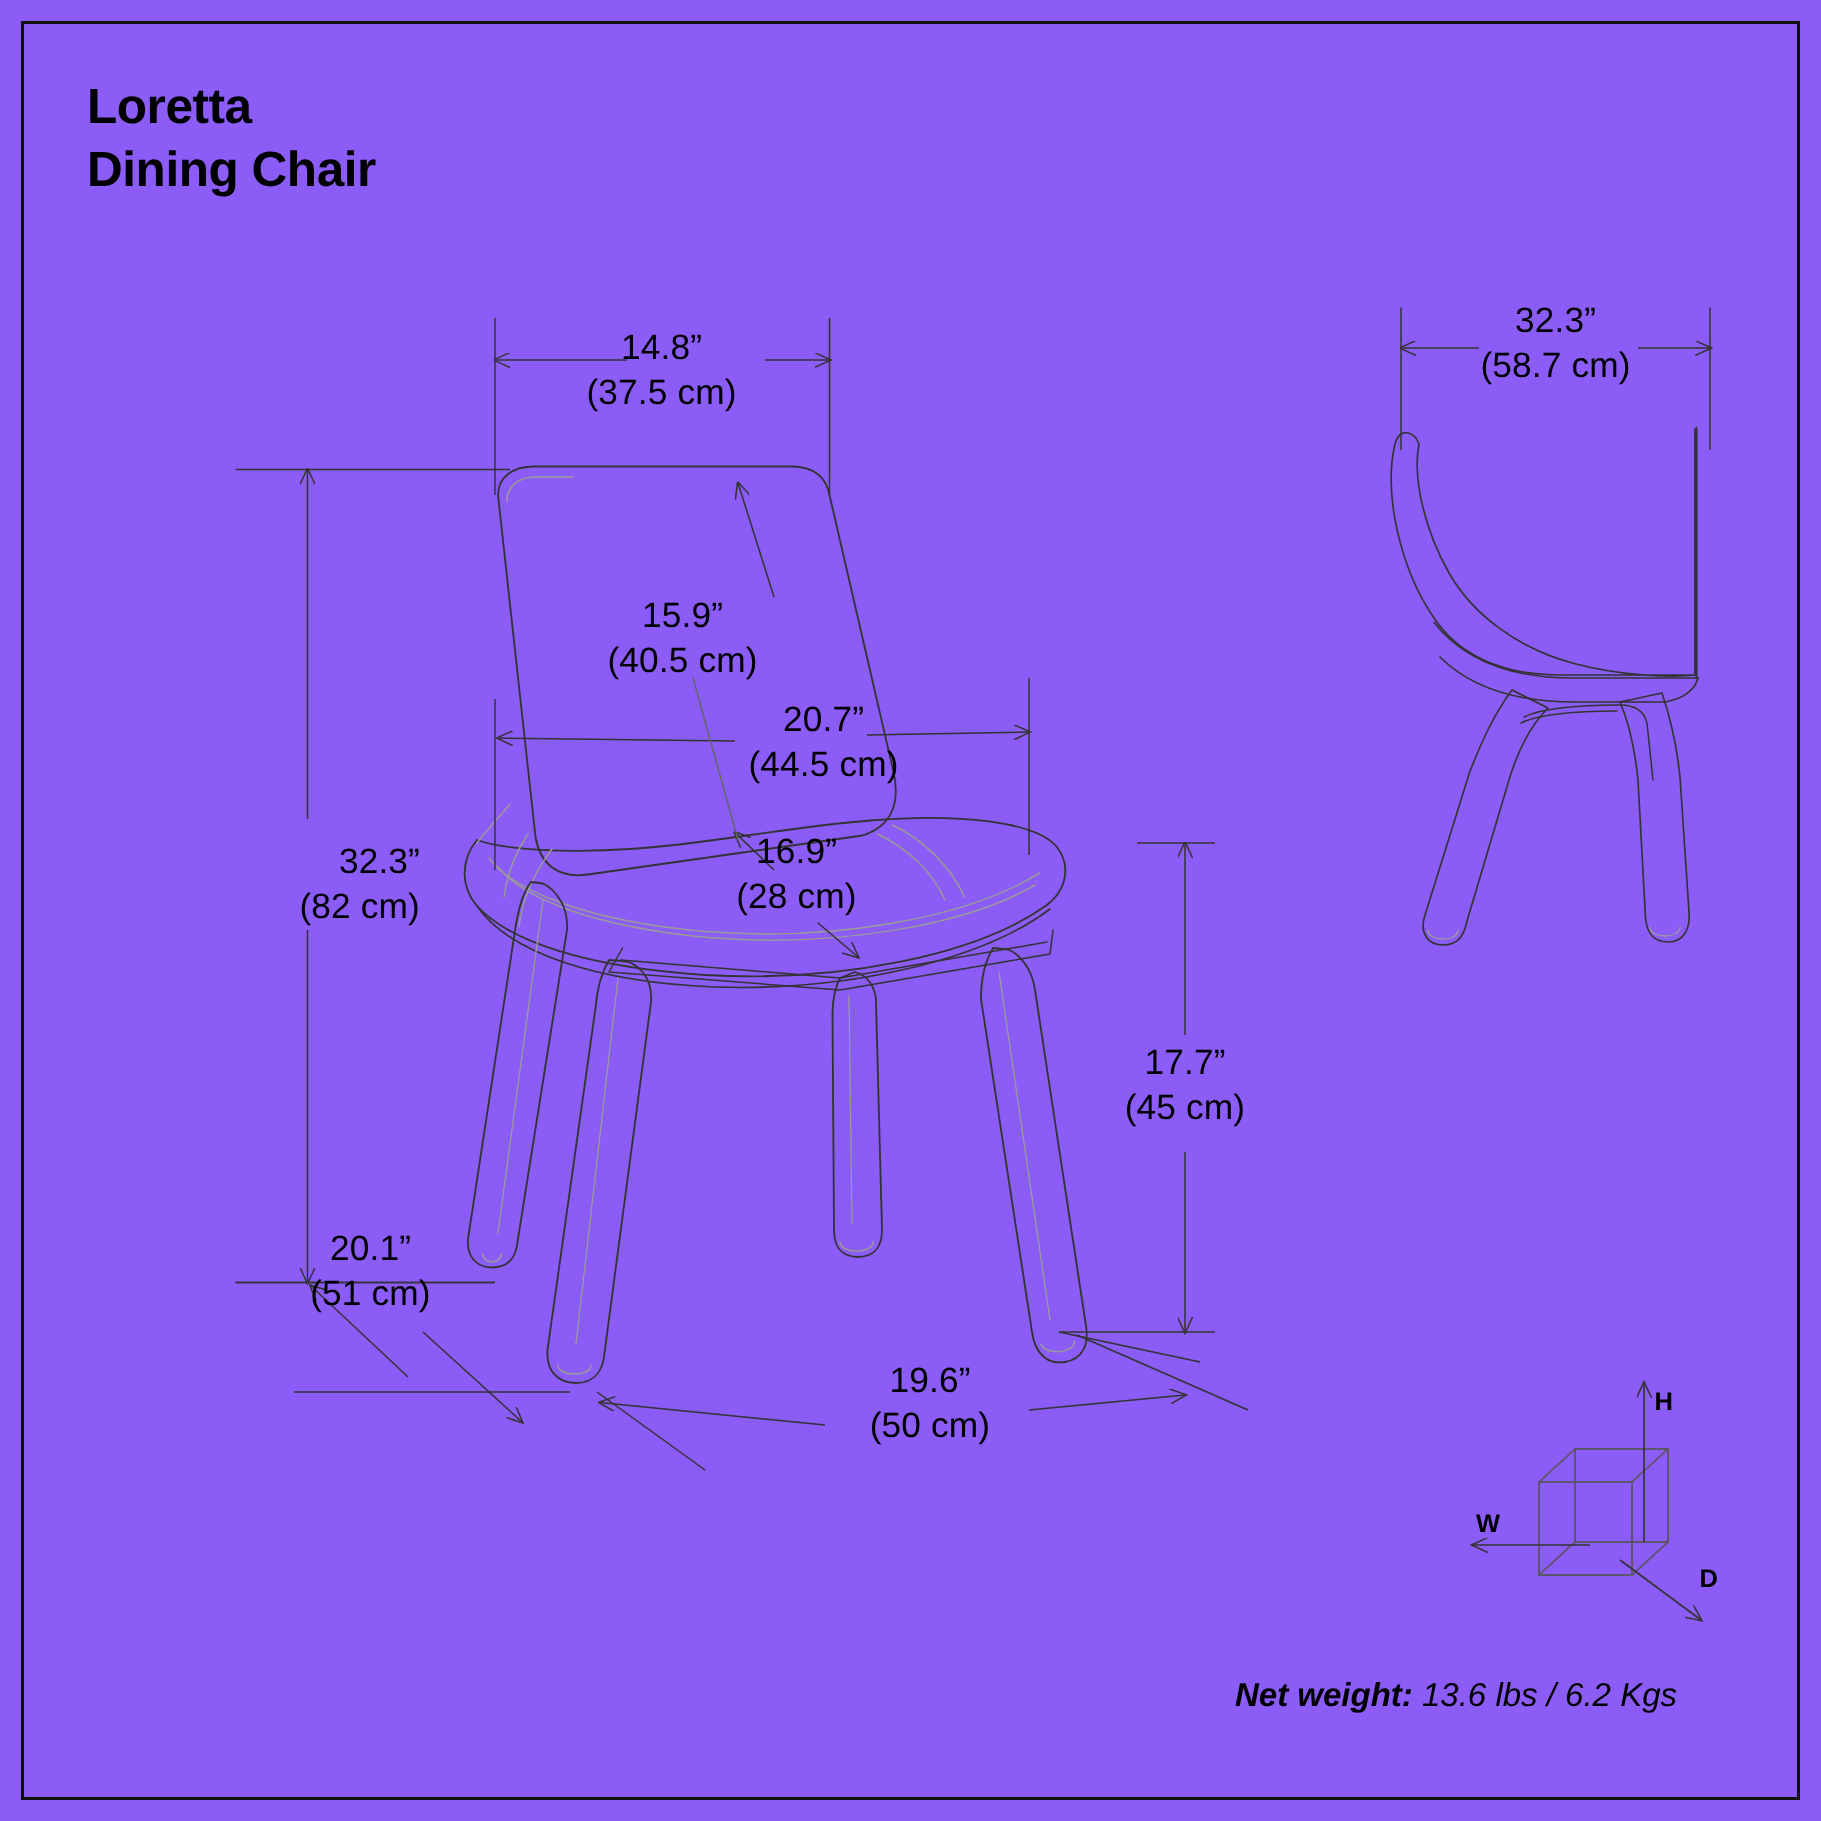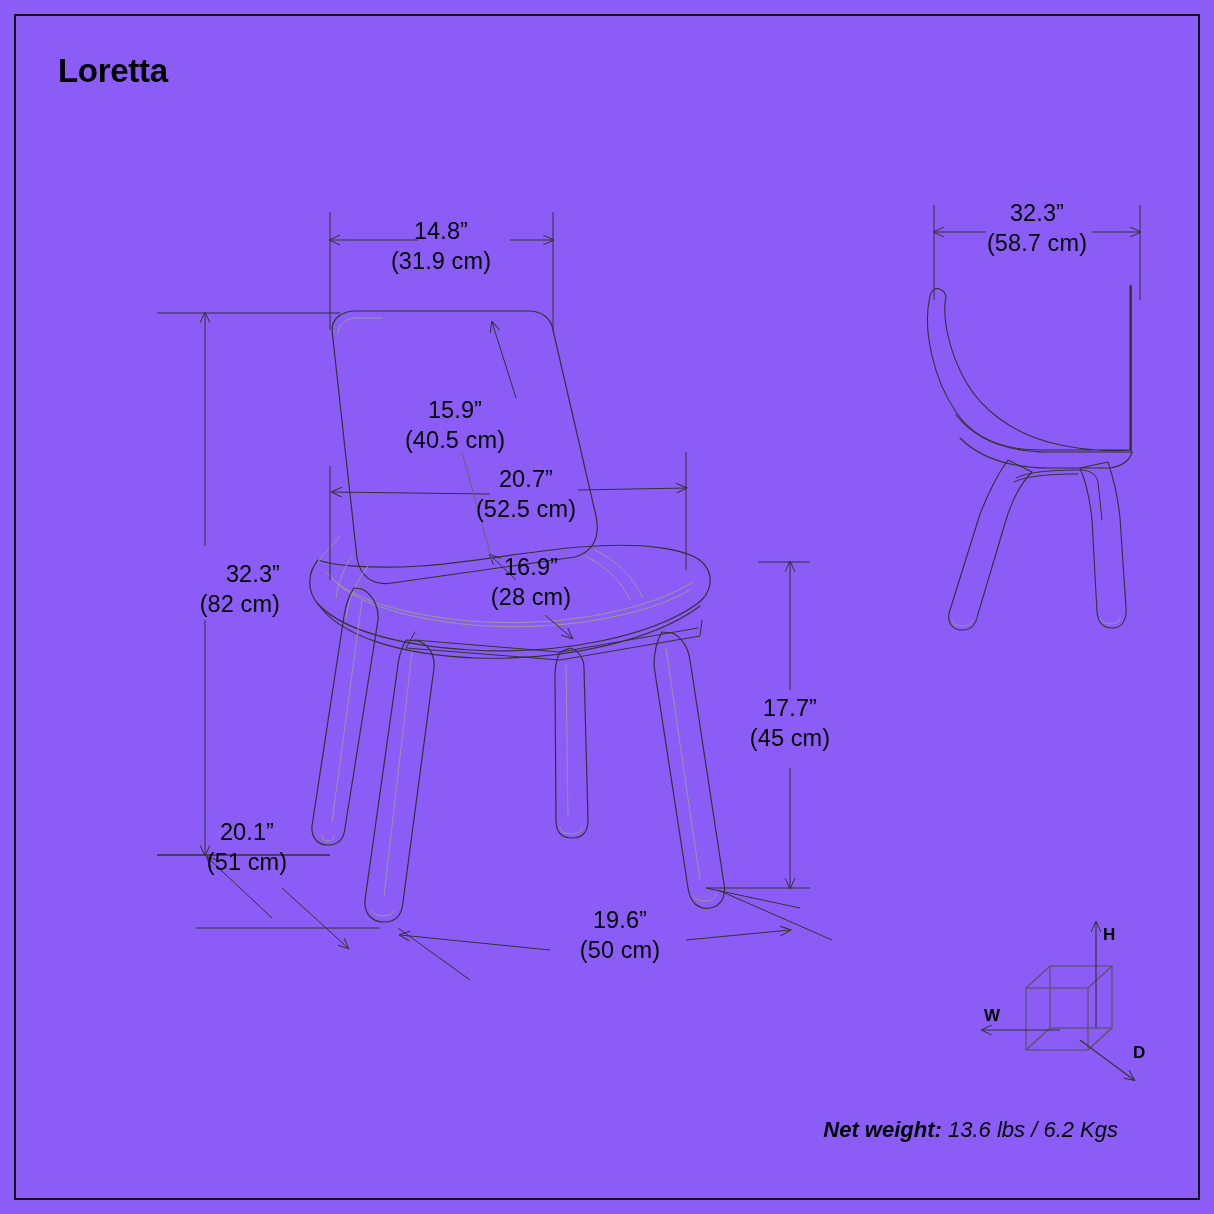--- a/index.html
+++ b/index.html
@@ -69,20 +69,21 @@
 </style>
 </head>
 <body>
 
 <div id="page">
 
   <div id="frame"></div>
 
   <div id="title">
     <div>Loretta</div>
+    <div>Dining Chair</div>
   </div>
 
   <svg class="layer" viewBox="0 0 1214 1214">
     <defs>
       <marker id="arrOut" markerWidth="12" markerHeight="10" refX="10" refY="5" orient="auto" markerUnits="userSpaceOnUse">
         <path d="M0,0 L11,5 L0,10" fill="none" stroke="#333333" stroke-width="1"></path>
       </marker>
       <marker id="arrIn" markerWidth="12" markerHeight="10" refX="1" refY="5" orient="auto" markerUnits="userSpaceOnUse">
         <path d="M11,0 L0,5 L11,10" fill="none" stroke="#333333" stroke-width="1"></path>
       </marker>
@@ -265,31 +266,31 @@
       <line x1="1096" y1="1028" x2="1096" y2="922" stroke="#333333" marker-end="url(#arrOut)"></line>
 
       <line x1="1060" y1="1030" x2="982" y2="1030" stroke="#333333" marker-end="url(#arrOut)"></line>
 
       <line x1="1080" y1="1040" x2="1134" y2="1080" stroke="#333333" marker-end="url(#arrOut)"></line>
     </g>
   </svg>
 
   <div class="dimlabel" style="left:366px; top:216px; width:150px;">
     <span>14.8”</span>
-    <span class="l2">(31.9 cm)</span>
+    <span class="l2">(37.5 cm)</span>
   </div>
 
   <div class="dimlabel" style="left:380px; top:395px; width:150px;">
     <span>15.9”</span>
     <span class="l2">(40.5 cm)</span>
   </div>
 
-  <div class="dimlabel" style="left:451px; top:464px; width:150px;">
+  <div class="dimlabel" style="left:474px; top:464px; width:150px;">
     <span>20.7”</span>
-    <span class="l2">(52.5 cm)</span>
+    <span class="l2">(44.5 cm)</span>
   </div>
 
   <div class="dimlabel" style="left:456px; top:552px; width:150px;">
     <span>16.9”</span>
     <span class="l2">(28 cm)</span>
   </div>
 
   <div class="dimlabel" style="left:130px; top:559px; width:150px;text-align:right;">
     <span>32.3”</span>
     <span class="l2">(82 cm)</span>

